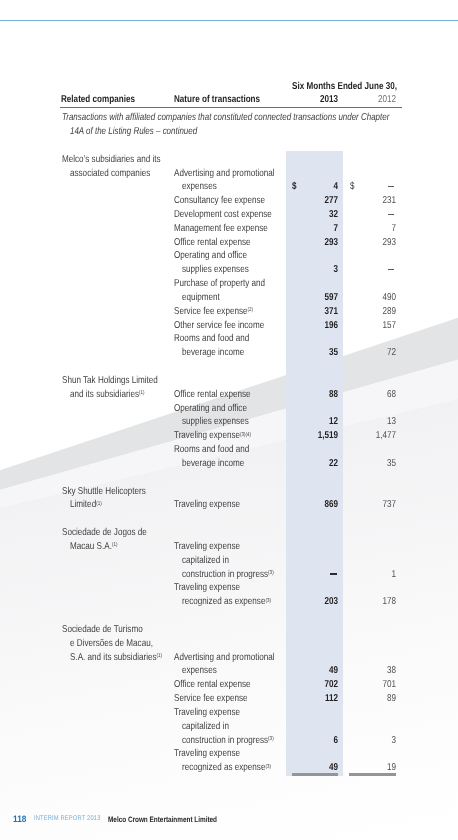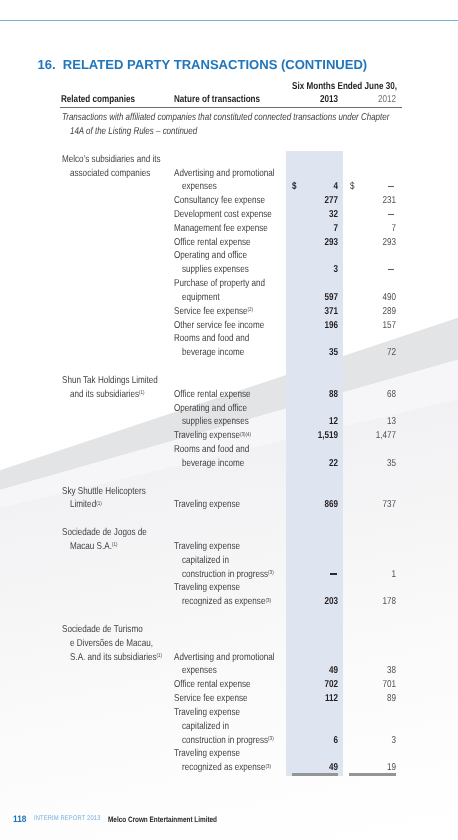--- a/index.html
+++ b/index.html
@@ -47,21 +47,20 @@
 
 <div class="page">
   <div class="bands">
     <div class="bandA"></div>
     <div class="bandC"></div>
     <div class="bandB"></div>
   </div>
   <div class="hl"></div>
   <div class="topline"></div>
   <div class="content">
-    <div class="title">16.  RELATED PARTY TRANSACTIONS (CONTINUED)</div>
     <div class="cell hdr" style="left:292.2px;top:82.0px;">Six Months Ended June 30,</div>
     <div class="cell hdr" style="left:60.9px;top:94.6px;">Related companies</div>
     <div class="cell hdr" style="left:173.8px;top:94.6px;">Nature of transactions</div>
     <div class="cell hdr num" style="left:278.0px;top:94.6px;width:60px;">2013</div>
     <div class="cell num yr2" style="left:336.0px;top:94.6px;width:60px;">2012</div>
     <div class="rule" style="left:60px;top:106.8px;width:341.5px;"></div>
     <div class="cell note" style="left:62px;top:112.8px;">Transactions with affiliated companies that constituted connected transactions under Chapter</div>
     <div class="cell note" style="left:70px;top:126.6px;">14A of the Listing Rules – continued</div>
     <div class="cell" style="left:62.0px;top:154.67px;">Melco’s subsidiaries and its</div>
     <div class="cell" style="left:70.0px;top:168.50px;">associated companies</div>

